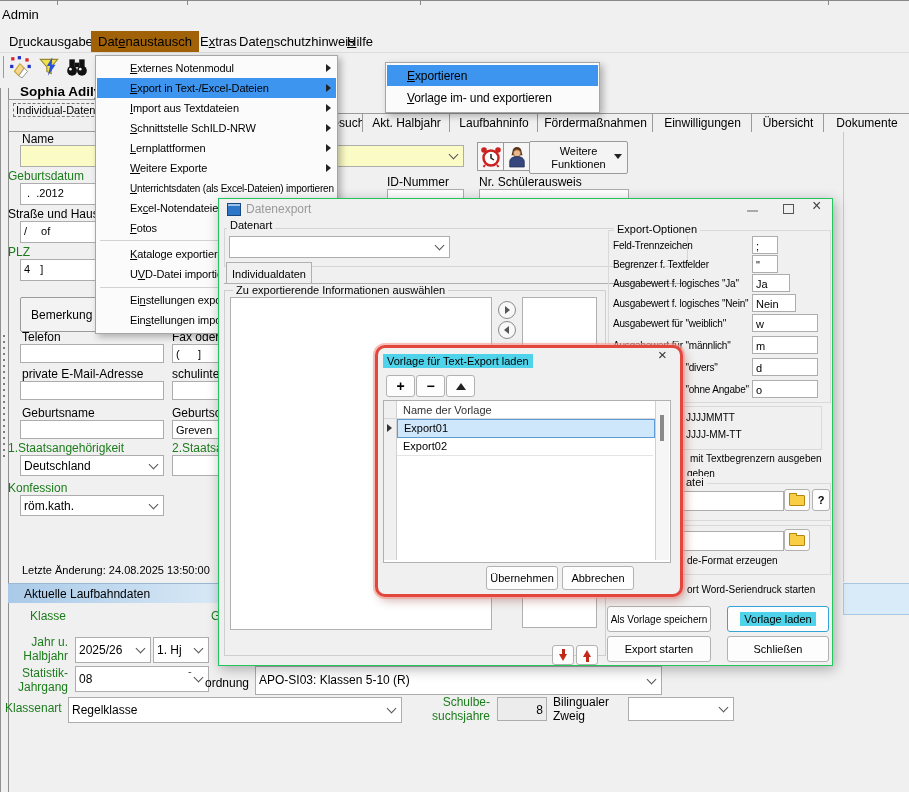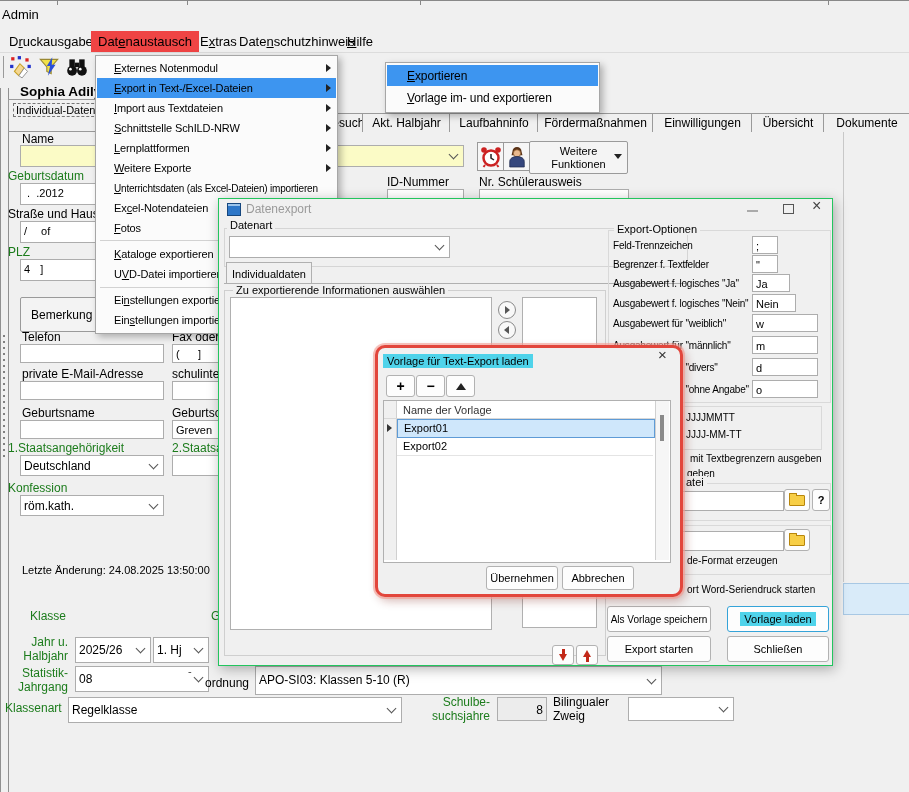--- a/index.html
+++ b/index.html
@@ -14,24 +14,24 @@
     padding:1px 3px;white-space:pre;overflow:hidden}
   .yellow{background:#fbfbc6}
   .combo .chev{position:absolute;right:6px;top:50%;margin-top:-5px;width:6px;height:6px;
     border-right:1.6px solid #555;border-bottom:1.6px solid #555;transform:rotate(45deg)}
   .btn{position:absolute;background:#fdfdfd;border:1px solid #b2b2b2;border-radius:3px;font-size:11px;
     display:flex;align-items:center;justify-content:center;white-space:nowrap;text-align:center}
   .iconbtn{position:absolute;background:#f6f6f6;border:1px solid #9a9a9a;display:flex;align-items:center;justify-content:center}
   .groupbox{position:absolute;border:1px solid #d5d5d5}
   .glabel{position:absolute;background:#f0f0f0;padding:0 3px;font-size:11px;white-space:nowrap}
   .menubar-item{position:absolute;font-size:13px;padding:3px 7px;white-space:nowrap}
-  .menubar-item.active{background:#ef4444}
+  .menubar-item.active{background:#a16207}
   .menu-pop{position:absolute;background:#fbfbfb;border:1px solid #a6a6a6;box-shadow:3px 3px 7px rgba(0,0,0,.28)}
   .mi{position:absolute;left:1px;right:1px;height:20px;font-size:11px;letter-spacing:-.1px;
-    display:flex;align-items:center;padding-left:17px;white-space:nowrap;overflow:hidden}
+    display:flex;align-items:center;padding-left:33px;white-space:nowrap;overflow:hidden}
   .mi.hl{background:#3d95f0}
   .mi.long{font-size:10px;letter-spacing:-.2px}
   .msep{position:absolute;left:4px;right:4px;height:1px;background:#d2d2d2}
   .tri-r{position:absolute;width:0;height:0;border-top:4px solid transparent;border-bottom:4px solid transparent;border-left:5px solid #222}
   .tri-l{position:absolute;width:0;height:0;border-top:4px solid transparent;border-bottom:4px solid transparent;border-right:5px solid #555}
   .tri-d{position:absolute;width:0;height:0;border-left:4px solid transparent;border-right:4px solid transparent;border-top:5px solid #222}
   .tri-u{position:absolute;width:0;height:0;border-left:5px solid transparent;border-right:5px solid transparent;border-bottom:7px solid #222}
   .tab{position:absolute;border:1px solid #9a9a9a;border-bottom:none;background:#f0f0f0;font-size:12px;
     display:flex;align-items:center;justify-content:center;white-space:nowrap;overflow:hidden}
   .list{position:absolute;background:#fff;border:1px solid #b0b0b0}
@@ -204,20 +204,23 @@
   <div class="txt green" style="left:8px;top:441px">1.Staatsangehörigkeit</div>
   <div class="inp combo" style="left:20px;top:455px;width:136px;height:17px;font-size:12px"><span>Deutschland</span><span class="chev"></span></div>
   <div class="txt green clip" style="left:172px;top:441px;width:46px">2.Staatsangehörigkeit</div>
   <div class="inp combo" style="left:172px;top:455px;width:82px;height:17px"><span class="chev"></span></div>
 
   <div class="txt green" style="left:8px;top:481px">Konfession</div>
   <div class="inp combo" style="left:20px;top:495px;width:136px;height:17px;font-size:12px"><span>röm.kath.</span><span class="chev"></span></div>
 
   <div class="txt s11" style="left:22px;top:563px">Letzte Änderung: 24.08.2025 13:50:00</div>
 
+  <div class="abs" style="left:8px;top:583px;width:212px;height:19px;background:linear-gradient(90deg,#a9cae8,#dcebf7);display:flex;align-items:center;padding-left:16px;font-size:12px;border-top:1px solid #9ab8d4">
+      <span>Aktuelle Laufbahndaten</span>
+    </div>
 
   <div class="txt green" style="left:30px;top:609px">Klasse</div>
   <div class="txt green" style="left:211px;top:609px">G</div>
 
   <div class="lbl2 green right" style="left:8px;top:635px;width:60px"><span>Jahr u.</span><br><span>Halbjahr</span></div>
   <div class="inp combo" style="left:75px;top:637px;width:68px;height:20px;font-size:12px;padding-top:3px"><span>2025/26</span><span class="chev"></span></div>
   <div class="inp combo" style="left:153px;top:637px;width:48px;height:20px;font-size:12px;padding-top:3px"><span>1. Hj</span><span class="chev"></span></div>
 
   <div class="lbl2 green right" style="left:8px;top:666px;width:60px"><span>Statistik-</span><br><span>Jahrgang</span></div>
   <div class="inp combo" style="left:75px;top:666px;width:126px;height:20px;font-size:12px;padding-top:3px"><span>08</span><span class="chev"></span></div>

